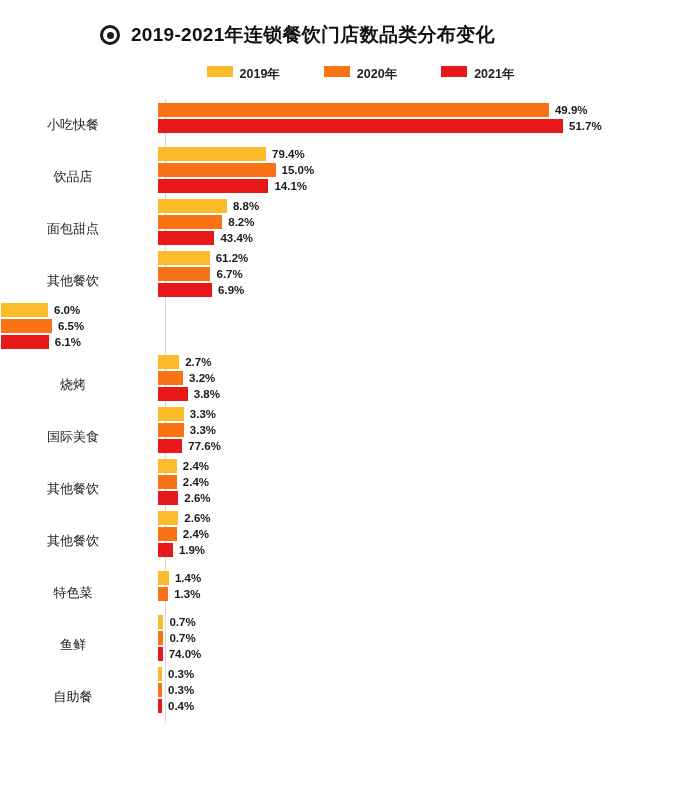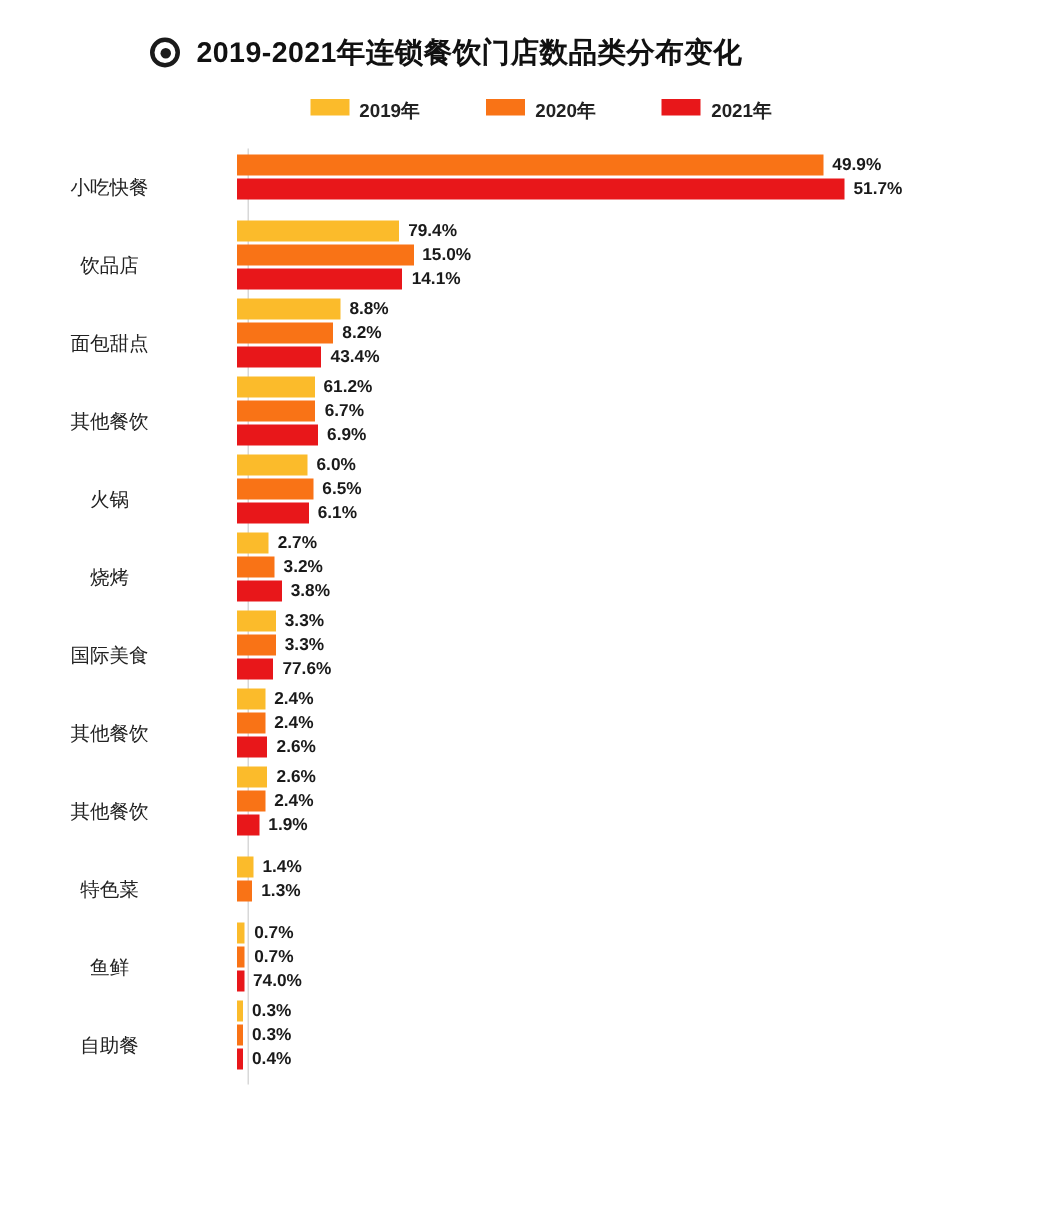--- a/index.html
+++ b/index.html
@@ -221,21 +221,20 @@
               <div class="bar" style="width: 52.4855px; background: rgb(249, 115, 22);"></div>
               <span class="bar-value">6.7%</span>
             </div>
             <div class="bar-line">
               <div class="bar" style="width: 54.0522px; background: rgb(232, 23, 26);"></div>
               <span class="bar-value">6.9%</span>
             </div>
           </div>
         </div>
         <div class="row">
-          <div class="row-label">火锅</div>
           <div class="row-bars">
             <div class="bar-line">
               <div class="bar" style="width: 47.0019px; background: rgb(251, 187, 43);"></div>
               <span class="bar-value">6.0%</span>
             </div>
             <div class="bar-line">
               <div class="bar" style="width: 50.9188px; background: rgb(249, 115, 22);"></div>
               <span class="bar-value">6.5%</span>
             </div>
             <div class="bar-line">

